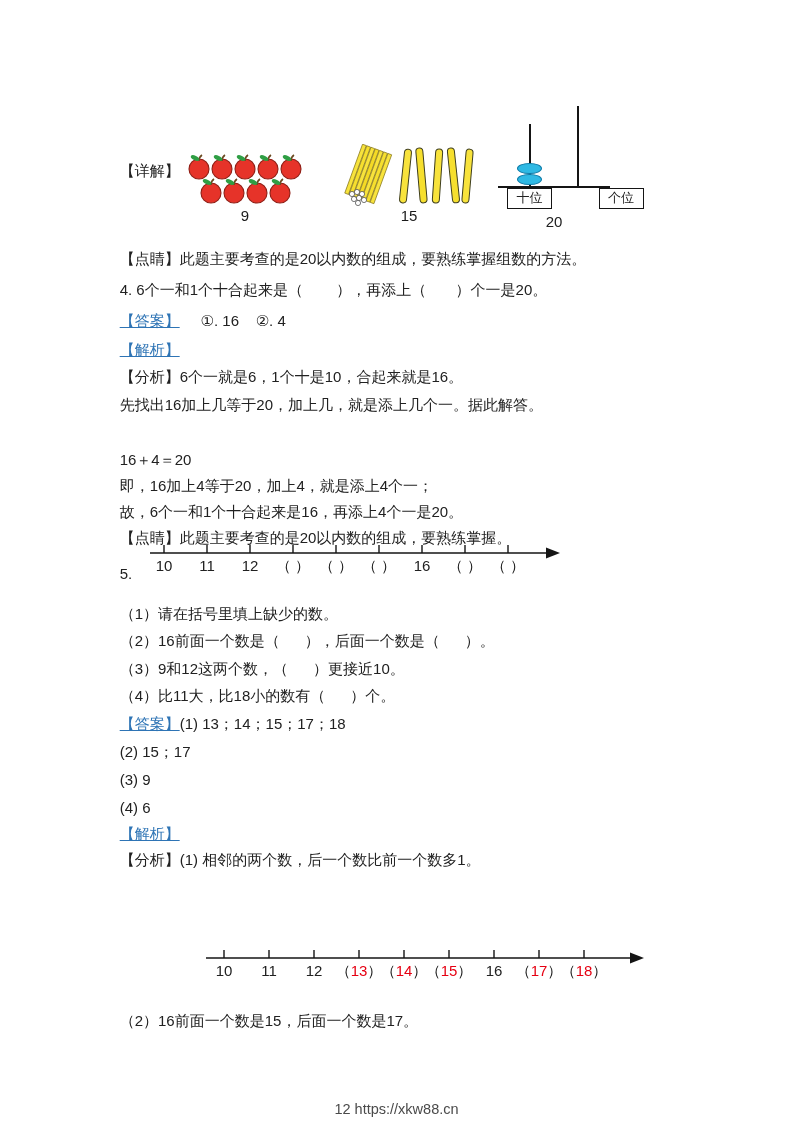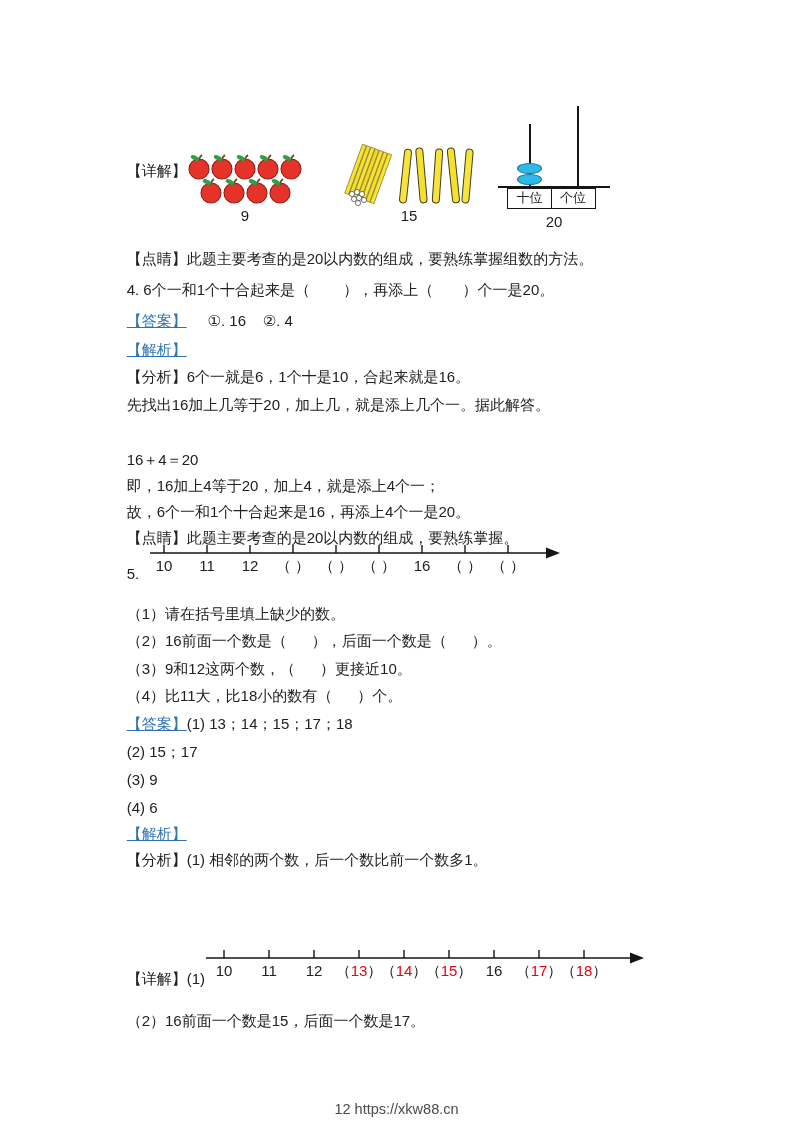--- a/index.html
+++ b/index.html
@@ -2,40 +2,40 @@
 <html><head>
 <meta charset="utf-8">
 <style>
   * { margin:0; padding:0; box-sizing:border-box; }
   html,body { background:#ffffff; }
   body { font-family:"Liberation Sans","DejaVu Sans",sans-serif; }
   .page {
     position:relative; width:793px; height:1122px; background:#fff;
     overflow:hidden; color:#212121; font-size:15px; line-height:1.25;
   }
-  .line { position:absolute; left:110px; white-space:pre-wrap; }
+  .line { position:absolute; left:103px; white-space:pre-wrap; }
   .t { white-space:pre-wrap; }
   .lbl-blue { color:#2e74b5;text-decoration:underline; }
   .red { color:#e60012; }
 
   
   .ill { position:absolute; }
   .ill-label { position:absolute; text-align:center; font-size:15px; color:#1a1a1a; }
 
   
   .abacus { position:absolute; left:498px; top:104px; width:112px; height:124px; }
   .rod { position:absolute; width:2px; background:#151515; }
   .rod-left { left:31px; top:20px; height:62px; }
   .rod-right { left:79px; top:2px; height:80px; }
   .bead { position:absolute; left:19px; width:25px; height:11px; border-radius:50%;
           background:#2fb9e4; border:1px solid #0e7ba8; }
   .bead1 { top:59px; }
   .bead2 { top:70px; }
   .abacus-line { position:absolute; top:82px; left:0; width:112px; height:2px; background:#151515; }
-  .pv-row { position:absolute; top:84px; left:9px; display:flex; }
+  .pv-row { position:absolute; top:84px; left:9px; display:flex;gap:48px; }
   .pv-box { width:45px; height:21px; border:1.5px solid #151515; display:flex;
             align-items:center; justify-content:center; font-size:13px; background:#fff; }
   .pv-box + .pv-box { margin-left:-1.5px; }
   .abacus-num { position:absolute; top:109px; left:0; width:112px; text-align:center; font-size:15px; }
 
   
   .numberline { position:absolute; height:44px; }
   .nl-label { position:absolute; top:17px; transform:translateX(-50%); white-space:pre; font-size:15px; }
 
   .footer { position:absolute; left:0; right:0; top:1100px; text-align:center;
@@ -211,23 +211,20 @@
   </div>
 
   <div class="line" style="top:806px">
     <span class="lbl-blue t">【解析】</span>
   </div>
 
   <div class="line" style="top:832px">
     <span class="t">【分析】</span><span class="t">(1) 相邻的两个数，后一个数比前一个数多1。</span>
   </div>
 
-  <div class="line" style="top:951px">
-    <span class="t">【详解】</span><span class="t">(1)</span>
-  </div>
 
   <div class="numberline" style="left:206px; top:945px; width:444px">
     <svg width="444" height="20" viewBox="0 0 444 20">
       <line x1="0" y1="13" x2="426" y2="13" stroke="#151515" stroke-width="1.6"></line>
       <polygon points="438,13 424,7.5 424,18.5" fill="#151515"></polygon>
       <line x1="18" y1="5" x2="18" y2="13" stroke="#151515" stroke-width="1.4"></line>
       <line x1="63" y1="5" x2="63" y2="13" stroke="#151515" stroke-width="1.4"></line>
       <line x1="108" y1="5" x2="108" y2="13" stroke="#151515" stroke-width="1.4"></line>
       <line x1="153" y1="5" x2="153" y2="13" stroke="#151515" stroke-width="1.4"></line>
       <line x1="198" y1="5" x2="198" y2="13" stroke="#151515" stroke-width="1.4"></line>

